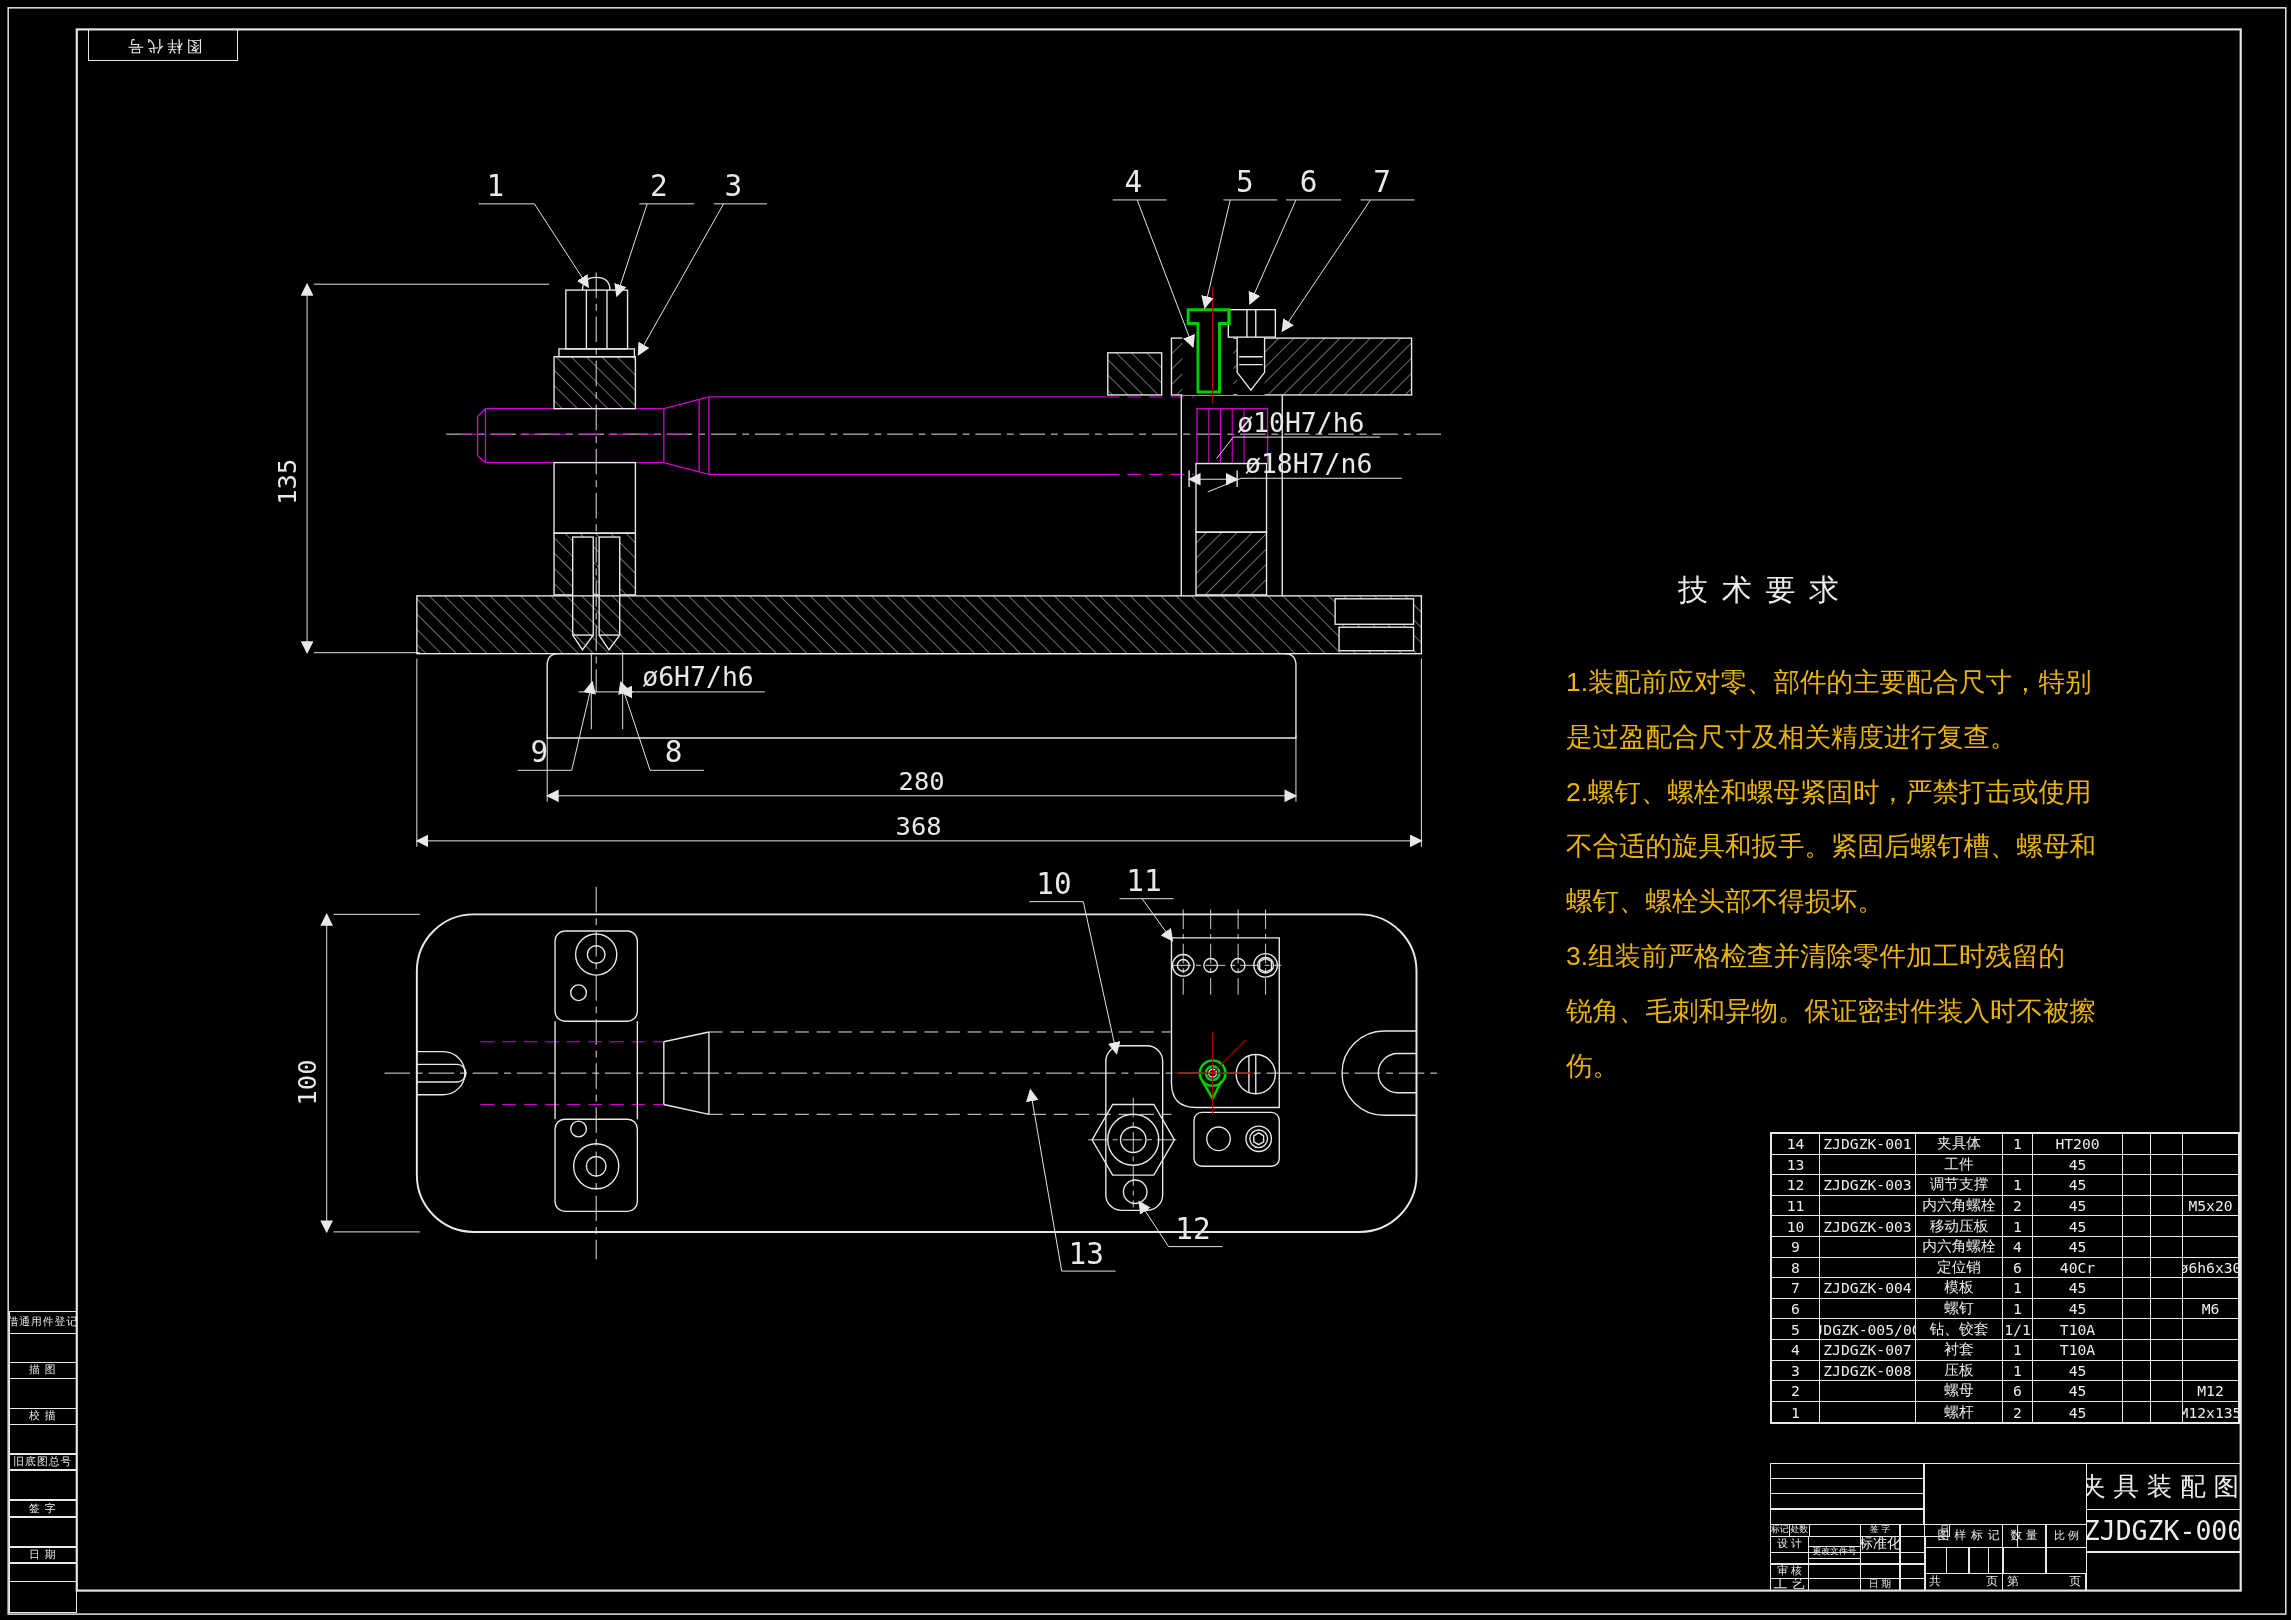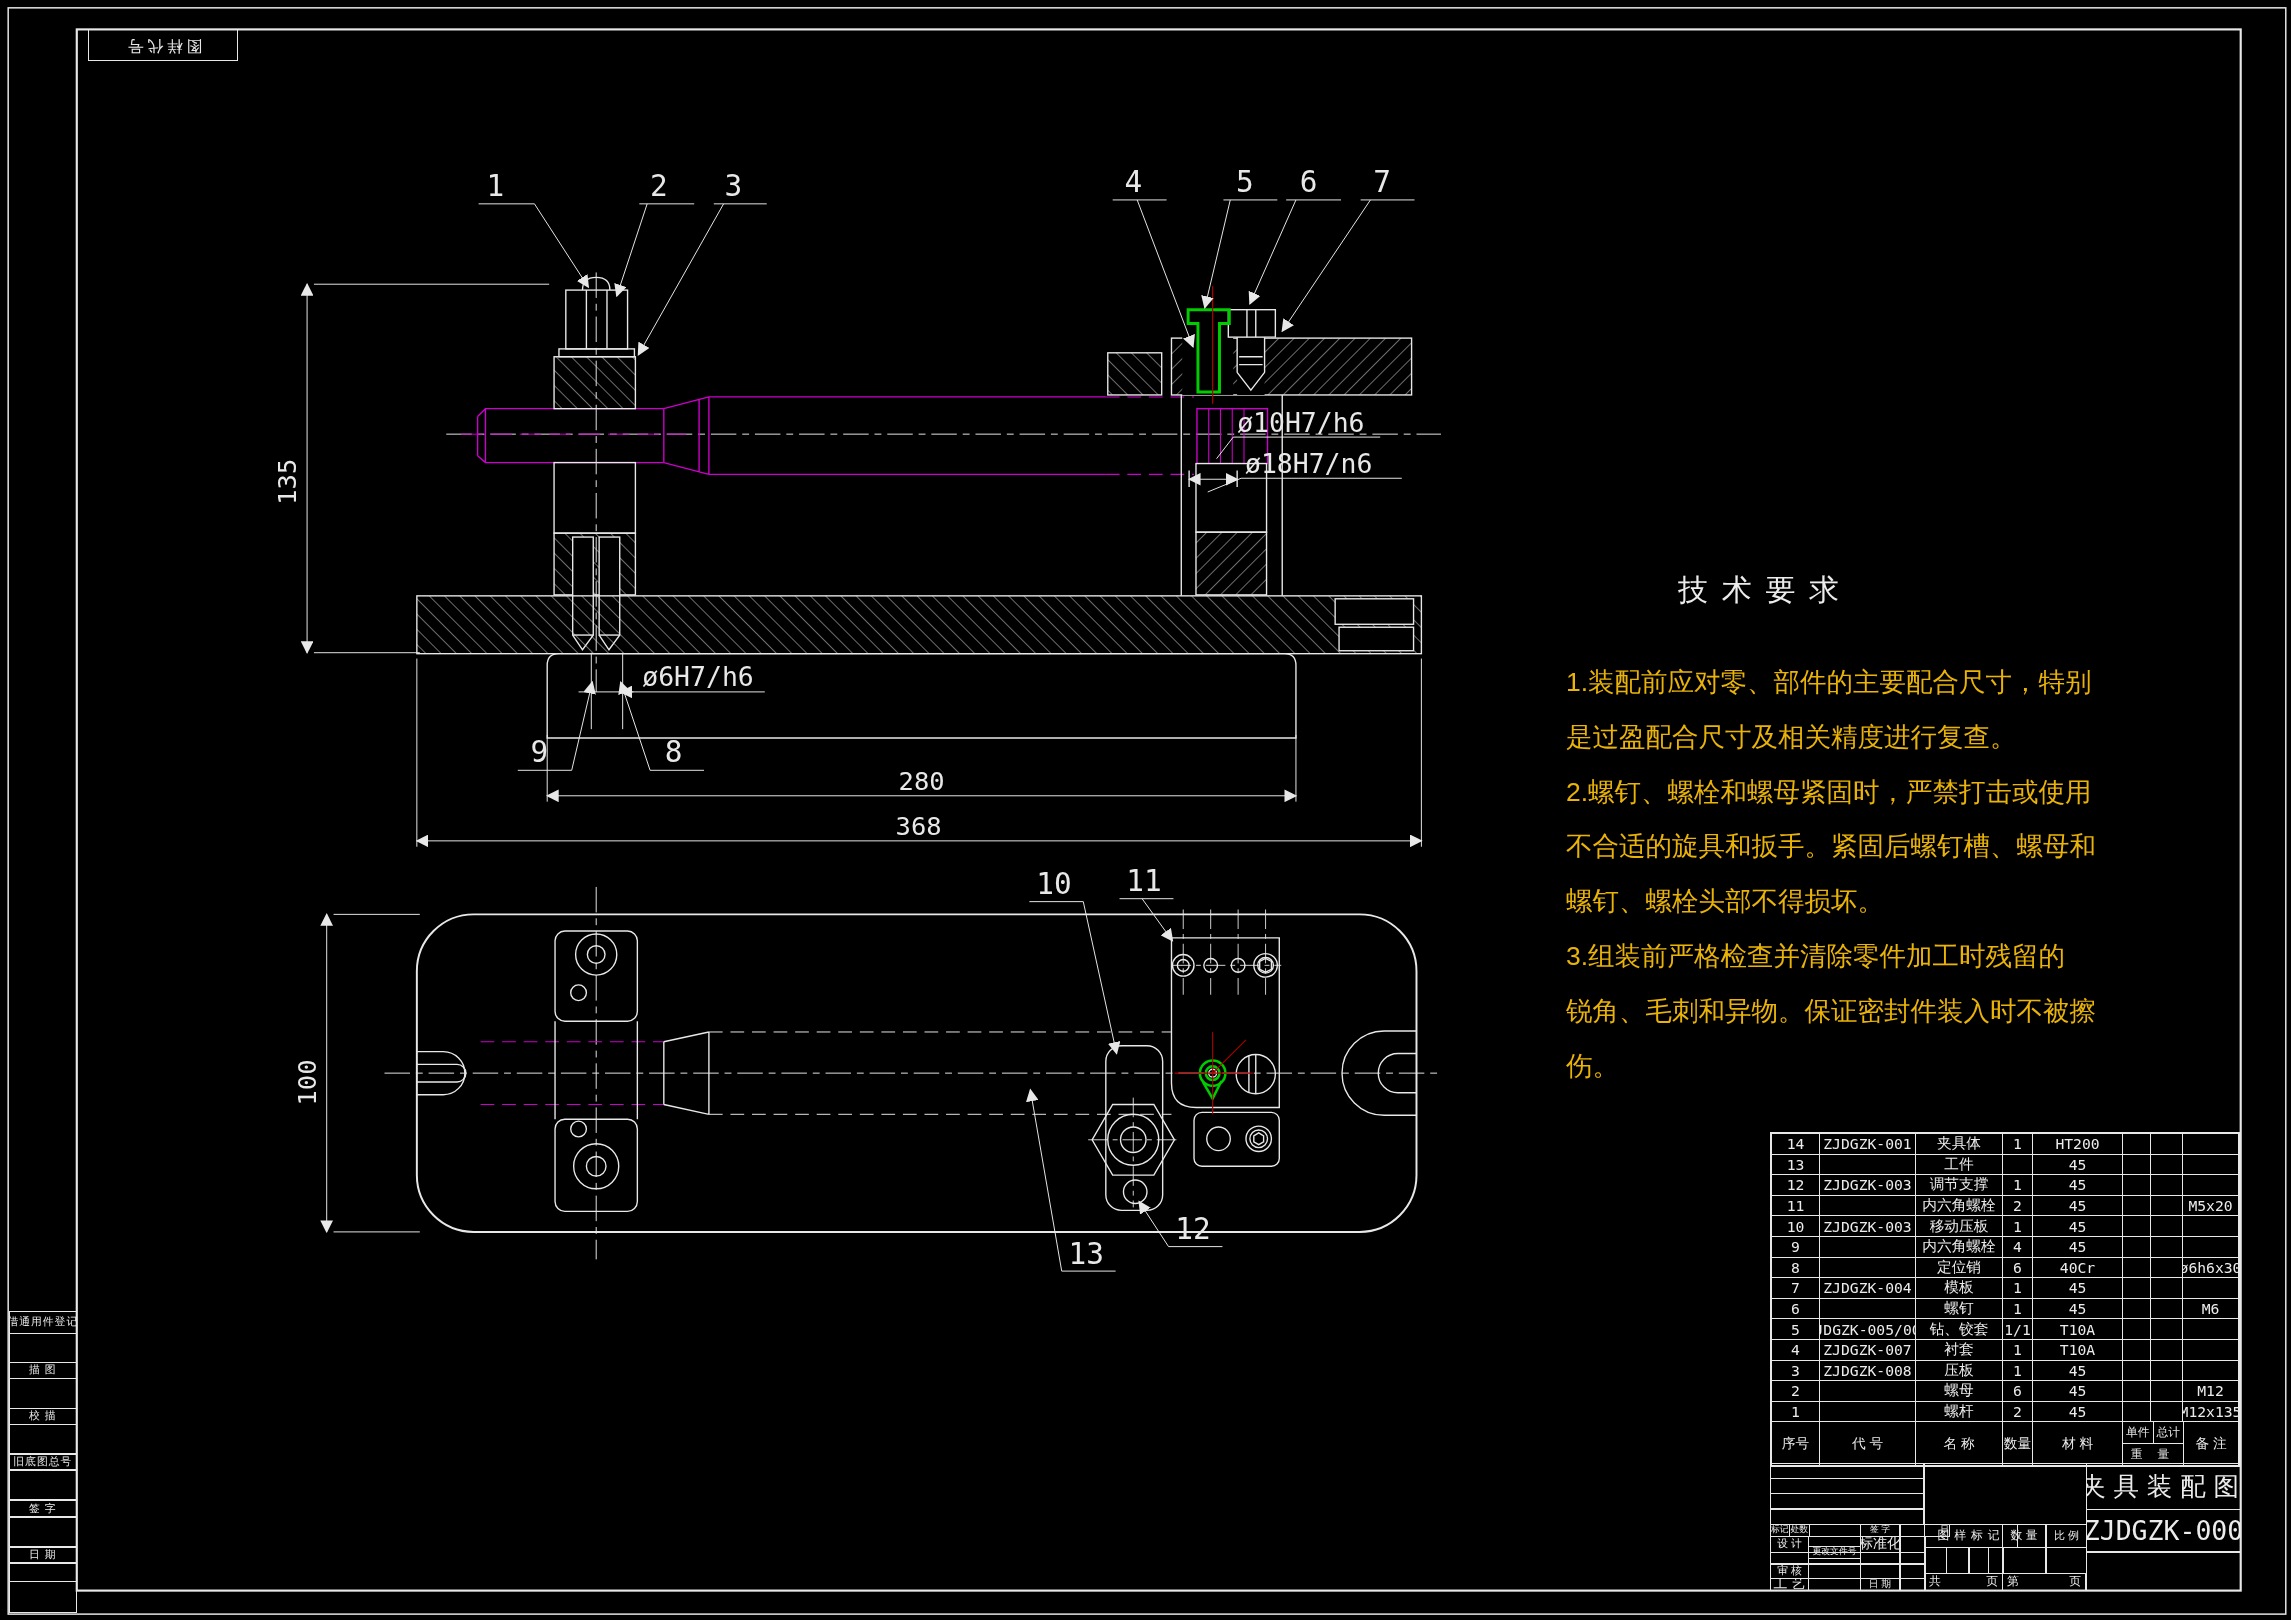--- a/index.html
+++ b/index.html
@@ -436,35 +436,20 @@
       <div class="bom-row">
         <div class="bom-cell c1">1</div>
         <div class="bom-cell c2"></div>
         <div class="bom-cell c3">螺杆</div>
         <div class="bom-cell c4">2</div>
         <div class="bom-cell c5">45</div>
         <div class="bom-cell c6"></div>
         <div class="bom-cell c7"></div>
         <div class="bom-cell c8">M12x135</div>
       </div>
-    <div id="bom-head">
-      <div class="bh c1">序号</div>
-      <div class="bh c2">代  号</div>
-      <div class="bh c3">名  称</div>
-      <div class="bh c4">数量</div>
-      <div class="bh c5">材  料</div>
-      <div class="bh-split">
-        <div class="top">
-          <div>单件</div>
-          <div>总计</div>
-        </div>
-        <div class="bot">重 量</div>
-      </div>
-      <div class="bh c8">备  注</div>
-    </div>
   </div>
 
   <div>
 
     <div class="tb" style="left:1770px;top:1463px;width:154px;height:15.7px;"></div>
     <div class="tb" style="left:1770px;top:1478px;width:154px;height:15.7px;"></div>
     <div class="tb" style="left:1770px;top:1493px;width:154px;height:16.7px;"></div>
     <div class="tb" style="left:1770px;top:1508px;width:154px;height:16.7px;"></div>
 
     <div class="tb" style="left:1770px;top:1524px;width:19.6px;height:12.7px;font-size:8.8px;">标记</div>

